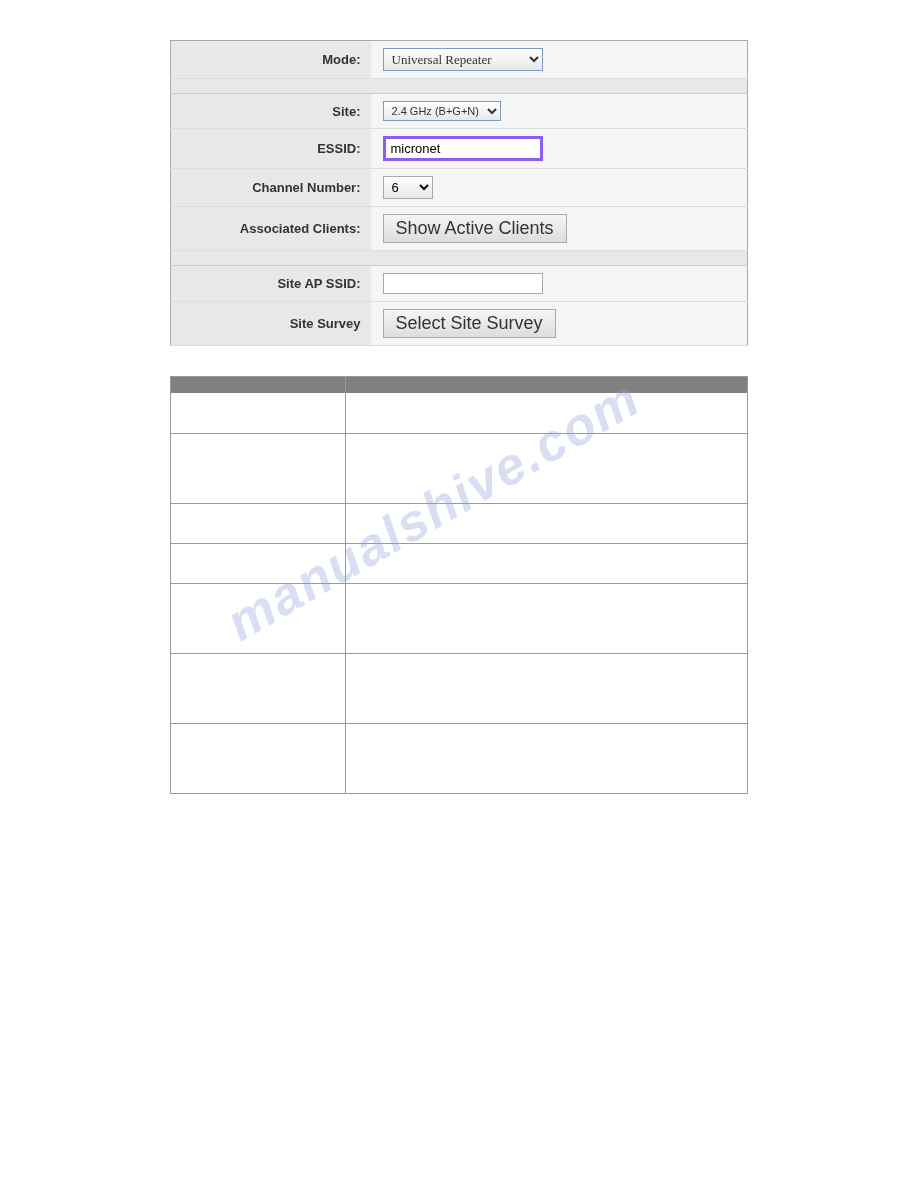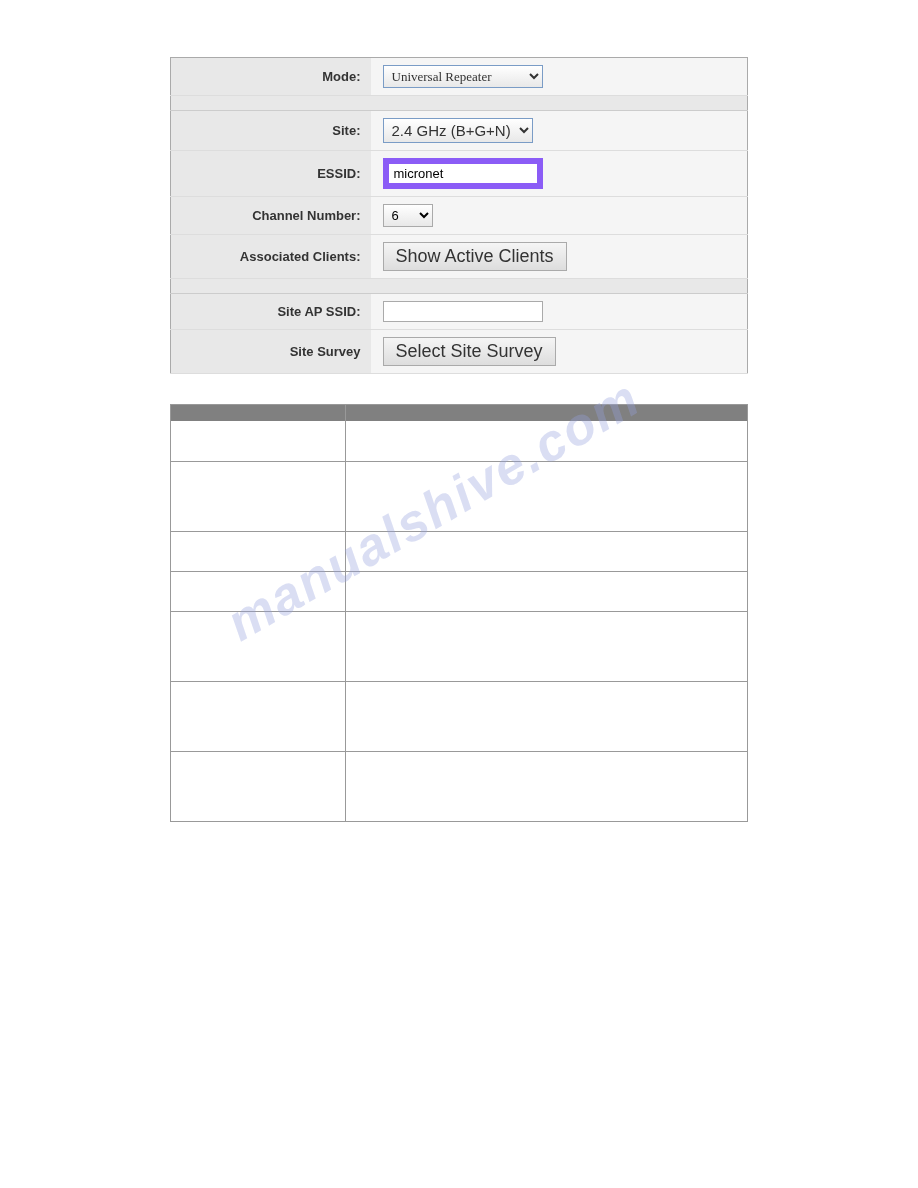--- a/index.html
+++ b/index.html
@@ -13,21 +13,21 @@
       font-family: Arial, sans-serif;
       font-size: 13px;
       color: #333;
       width: 918px;
       min-height: 1188px;
       position: relative;
       overflow: hidden;
     }
 
     .page-container {
-      padding: 57px 170px;
+      padding: 40px 170px;
     }
 
     
     .config-table {
       width: 100%;
       border-collapse: collapse;
       border: 1px solid #aaa;
       margin-bottom: 30px;
     }
 
@@ -65,26 +65,26 @@
       padding: 2px 4px;
       font-size: 13px;
       color: #333;
       font-family: Liberation Serif, serif;
     }
 
     .band-select {
       border: 1px solid #7a9cc6;
       background: linear-gradient(to bottom, #fff, #e8e8e8);
       padding: 2px 4px;
-      font-size: 15px;
+      font-size: 11px;
       color: #333;
     }
 
     .essid-input {
-      border: 6px solid #8b5cf6;
+      border: 3px solid #8b5cf6;
       padding: 2px 5px;
       font-size: 13px;
       width: 160px;
     }
 
     .channel-select {
       border: 1px solid #aaa;
       background: linear-gradient(to bottom, #fff, #e8e8e8);
       padding: 2px 4px;
       font-size: 13px;

